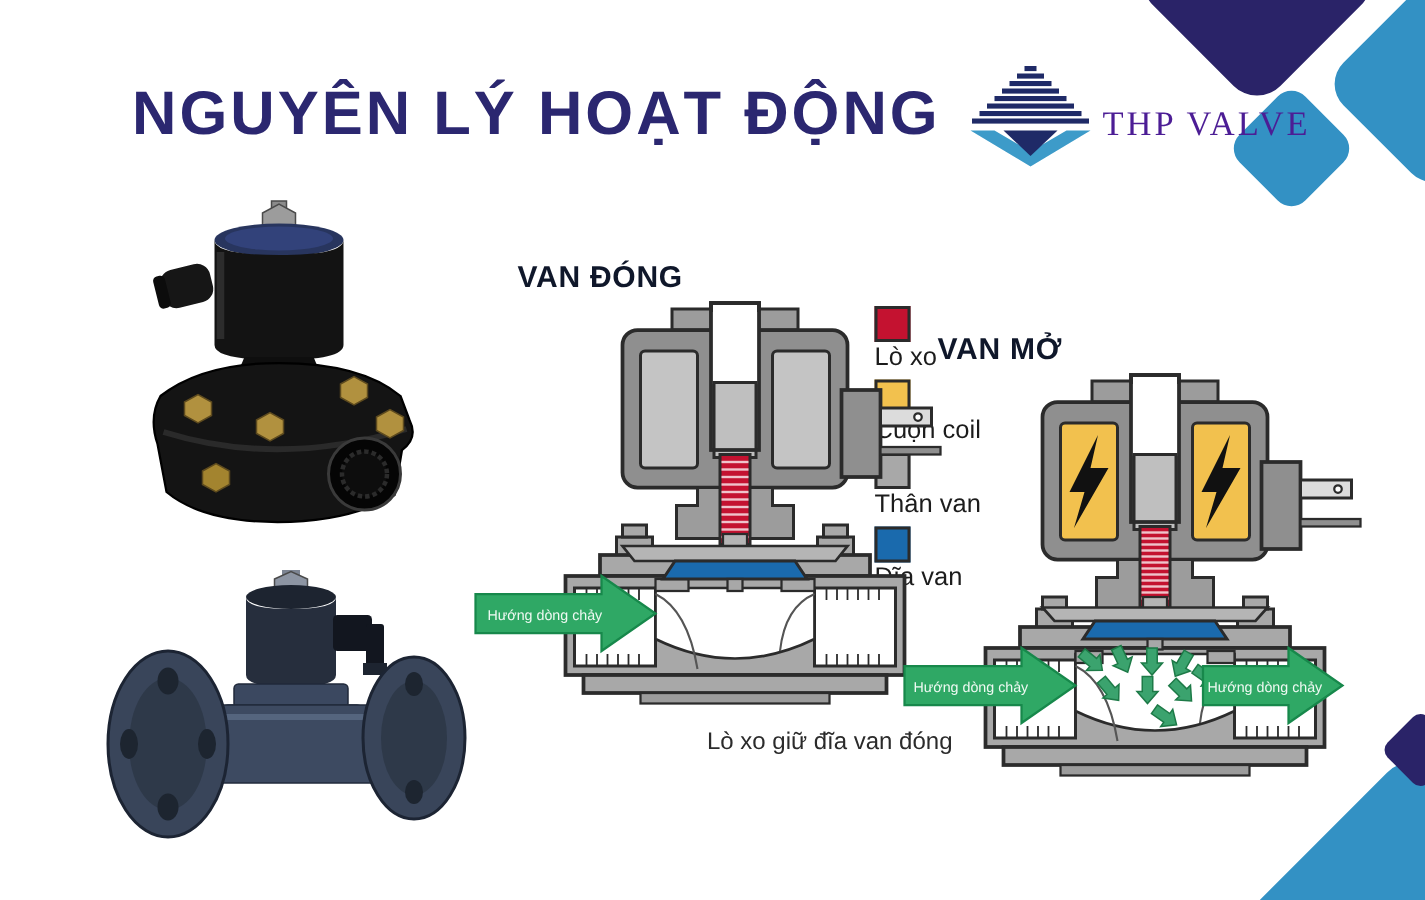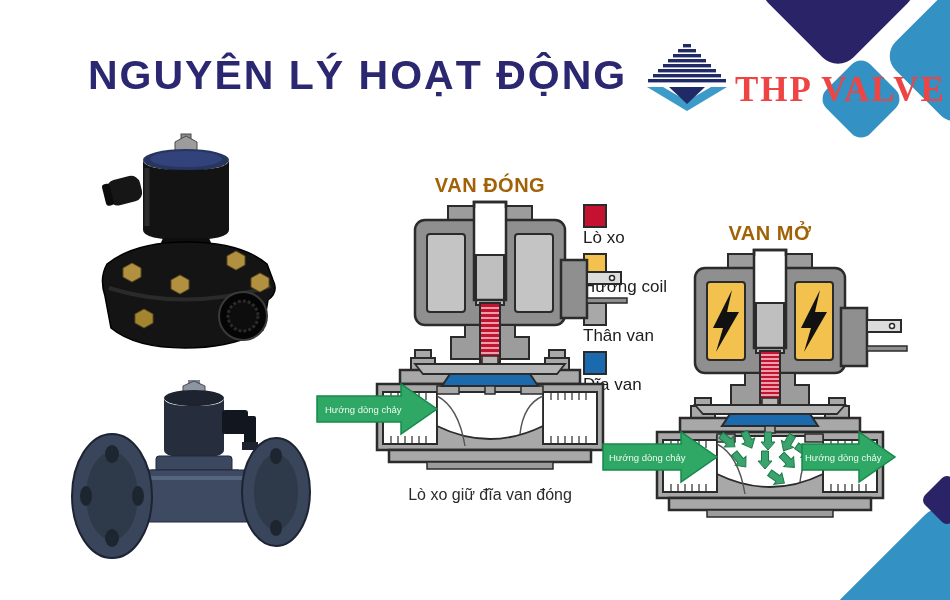--- a/index.html
+++ b/index.html
@@ -12,44 +12,44 @@
   .page-title {
     position:absolute; left:88px; top:52px;
     font-size:41px; font-weight:bold; letter-spacing:2px;
     color:#2b2770; white-space:nowrap;
   }
   .logo { position:absolute; left:645px; top:44px; width:230px; height:72px; }
   .logo-icon { position:absolute; left:0; top:0; }
   .logo-text {
     position:absolute; left:90px; top:26px;
     font-family:"Liberation Serif","DejaVu Serif",serif;
-    font-size:35px; font-weight:bold; letter-spacing:2px; color:#ef4444;
+    font-size:23px; font-weight:normal; letter-spacing:2px; color:#4c1d95;
     white-space:nowrap;
   }
   
   .deco { position:absolute; transform:rotate(45deg); }
   .deco-navy-top    { width:120px; height:120px; left:778px; top:-72px; border-radius:22px; background:#2a2368; }
   .deco-blue-small  { width:62px;  height:62px;  left:830px; top:68px;  border-radius:13px; background:#3391c4; }
   .deco-blue-right  { width:104px; height:104px; left:903px; top:4px;   border-radius:20px; background:#3391c4; }
   .deco-blue-bottom { width:170px; height:170px; left:858px; top:532px; border-radius:26px; background:#3391c4; }
   .deco-navy-bottom { width:38px;  height:38px;  left:928px; top:481px; border-radius:7px;  background:#2a2368; }
   
   .photo-top    { position:absolute; left:75px; top:128px; }
   .photo-bottom { position:absolute; left:60px; top:350px; }
   
   .diagram { position:absolute; width:320px; }
   .diagram-closed { left:315px; top:174px; }
   .diagram-open   { left:595px; top:174px;margin-top:48px; }
   .diagram-title {
-    width:320px; padding-left:30px; text-align:center;
-    font-size:20px; font-weight:bold; letter-spacing:0.5px; color:#a16207;
+    width:320px; padding-left:30px; text-align:left;
+    font-size:20px; font-weight:bold; letter-spacing:0.5px; color:#0f172a;
     height:26px;
   }
   .diagram-caption {
-    width:320px; padding-left:30px; text-align:center;
+    width:320px; padding-left:30px; text-align:right;
     font-size:16px; color:#2b2b2b; margin-top:-4px;
   }
   
   .legend { position:absolute; left:583px; top:204px; }
   .legend-row { display:flex; margin-bottom:5px;flex-direction:column; }
   .legend-swatch {
     width:24px; height:24px; border:2px solid #2b2b2b; margin-right:9px;
     flex:0 0 auto;
   }
   .legend-label { font-size:17px; color:#1c1c1c; white-space:nowrap; }
@@ -149,21 +149,21 @@
   <ellipse cx="216" cy="178" rx="6" ry="8" fill="#1d2530"></ellipse>
 </svg>
 
 <div class="legend">
   <div class="legend-row">
     <span class="legend-swatch" style="background: rgb(196, 18, 48);"></span>
     <span class="legend-label">Lò xo</span>
   </div>
   <div class="legend-row">
     <span class="legend-swatch" style="background: rgb(242, 193, 78);"></span>
-    <span class="legend-label">Hướng coil</span>
+    <span class="legend-label">Cuộn coil</span>
   </div>
   <div class="legend-row">
     <span class="legend-swatch" style="background: rgb(168, 168, 168);"></span>
     <span class="legend-label">Thân van</span>
   </div>
   <div class="legend-row">
     <span class="legend-swatch" style="background: rgb(26, 106, 173);"></span>
     <span class="legend-label">Đĩa van</span>
   </div>
 </div>

